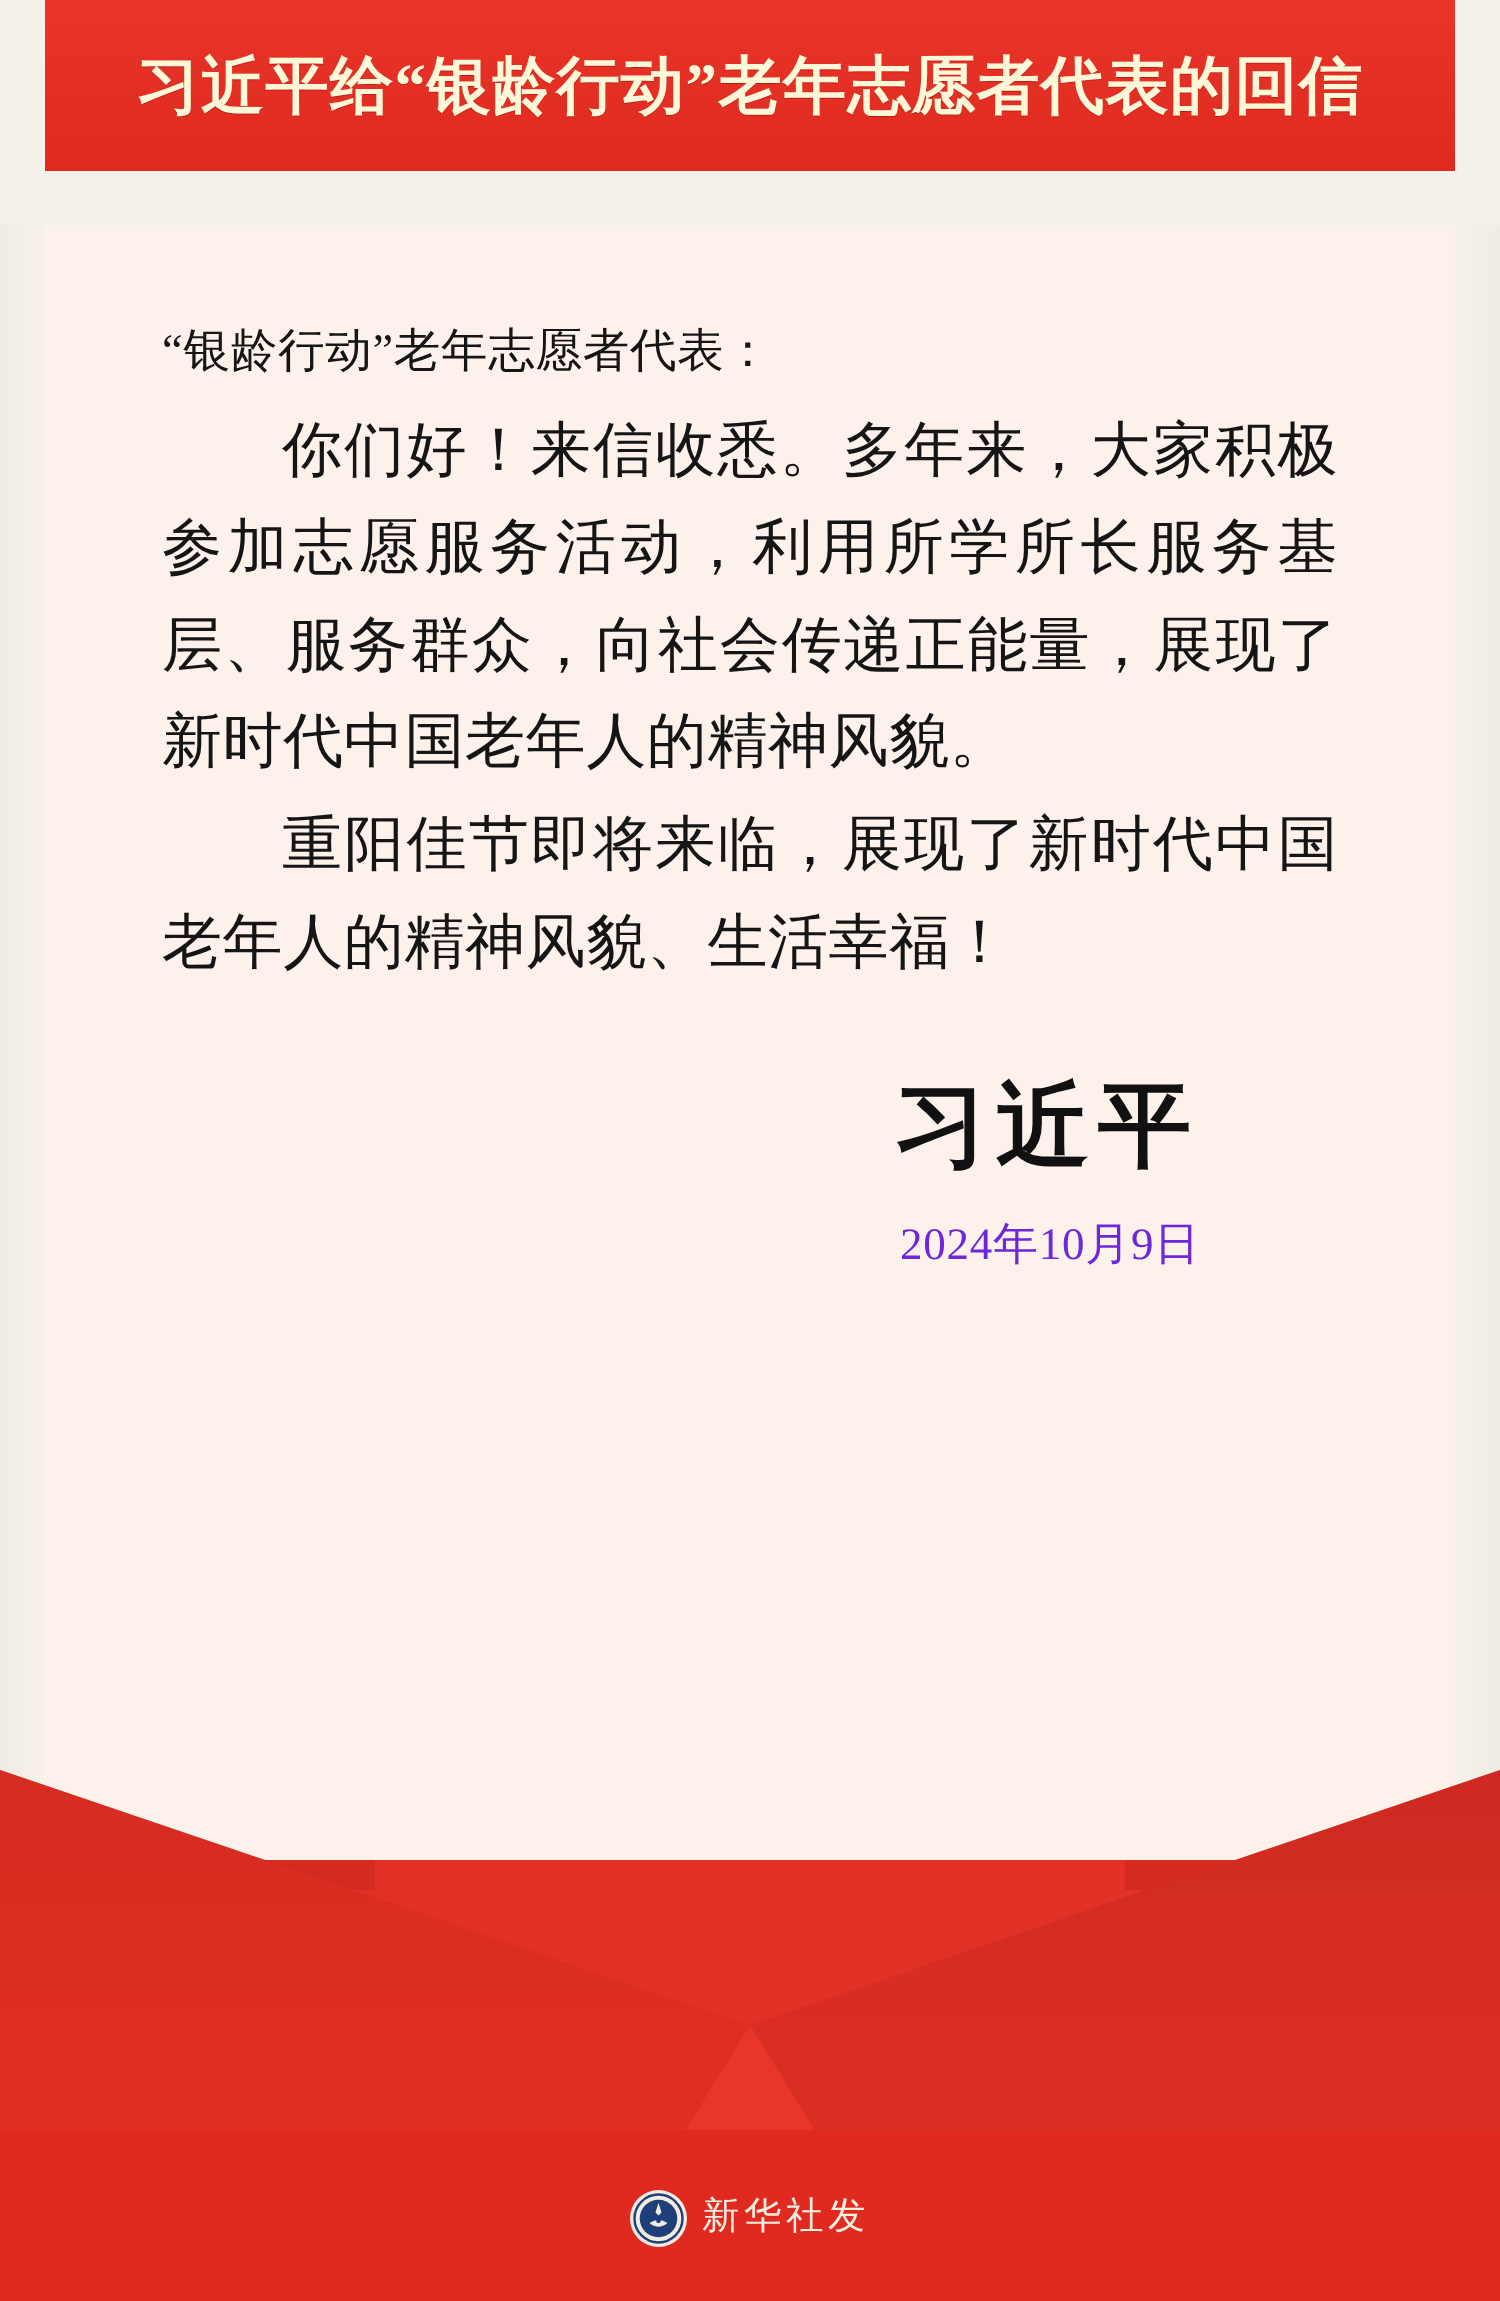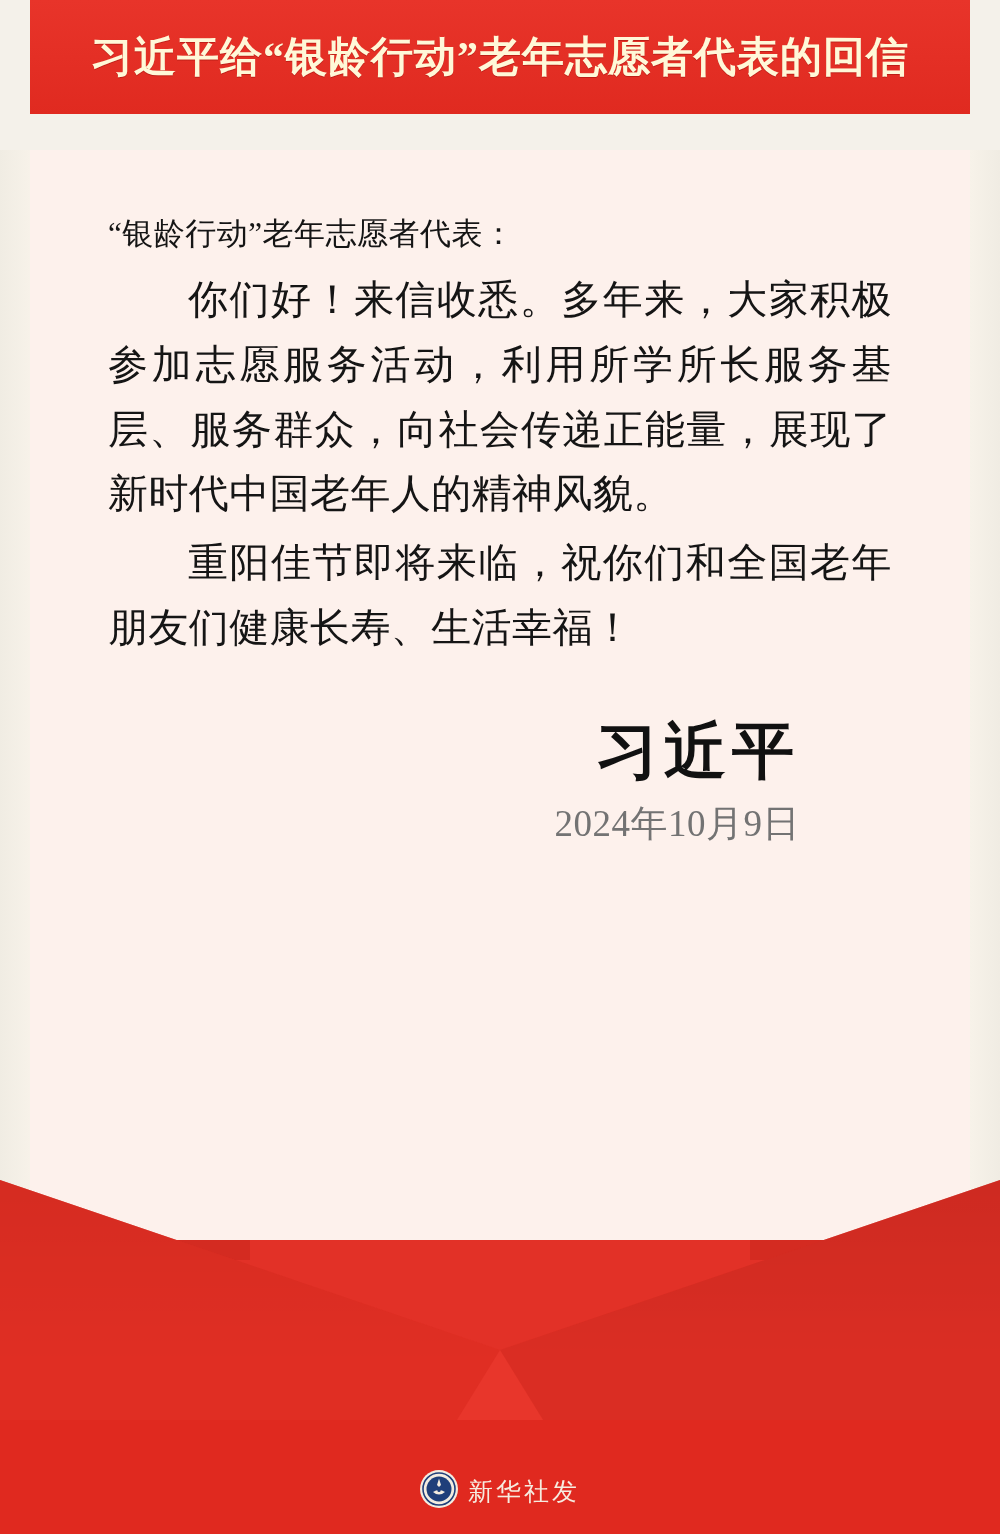--- a/index.html
+++ b/index.html
@@ -186,36 +186,36 @@
   .signature {
     font-family: "Liberation Serif", "DejaVu Serif", serif;
     font-size: 62px;
     font-weight: bold;
     letter-spacing: 6px;
     color: #111;
     line-height: 1.1;
     margin-top: 42px;
   }
   .sign-date {
-    font-size: 37px;
-    margin-top: 14px;
+    font-size: 30px;
+    margin-top: 24px;
     letter-spacing: 0.5px;
-    color: #737373;
+    color: #6d28d9;
   }
 
   
   .footer {
     position: absolute;
     left: 0;
     bottom: 26px;
     width: 1000px;
     height: 48px;
     z-index: 20;
     display: flex;
-    align-items: flex-end;
+    align-items: flex-start;
     justify-content: center;
     gap: 10px;
   }
   .footer-logo {
     width: 38px;
     height: 38px;
     border-radius: 50%;
     background: #f3ece0;
     display: flex;
     align-items: center;
@@ -257,21 +257,21 @@
 
   <div class="sheet"></div>
 
   <div class="banner">
     <div class="banner-title">习近平给“银龄行动”老年志愿者代表的回信</div>
   </div>
 
   <div class="letter">
     <p class="salutation">“银龄行动”老年志愿者代表：</p>
     <p class="para">你们好！来信收悉。多年来，大家积极参加志愿服务活动，利用所学所长服务基层、服务群众，向社会传递正能量，展现了新时代中国老年人的精神风貌。</p>
-    <p class="para">重阳佳节即将来临，祝你们和全国老年朋友们健康长寿、生活幸福！</p>
+    <p class="para">重阳佳节即将来临，展现了新时代中国老年人的精神风貌、生活幸福！</p>
 
     <div class="sign-wrap">
       <div class="signature">习近平</div>
       <div class="sign-date">2024年10月9日</div>
     </div>
   </div>
 
   <div class="flap-front"></div>
   <div class="flap-front-shade"></div>
   <div class="flap-left-shade"></div>

